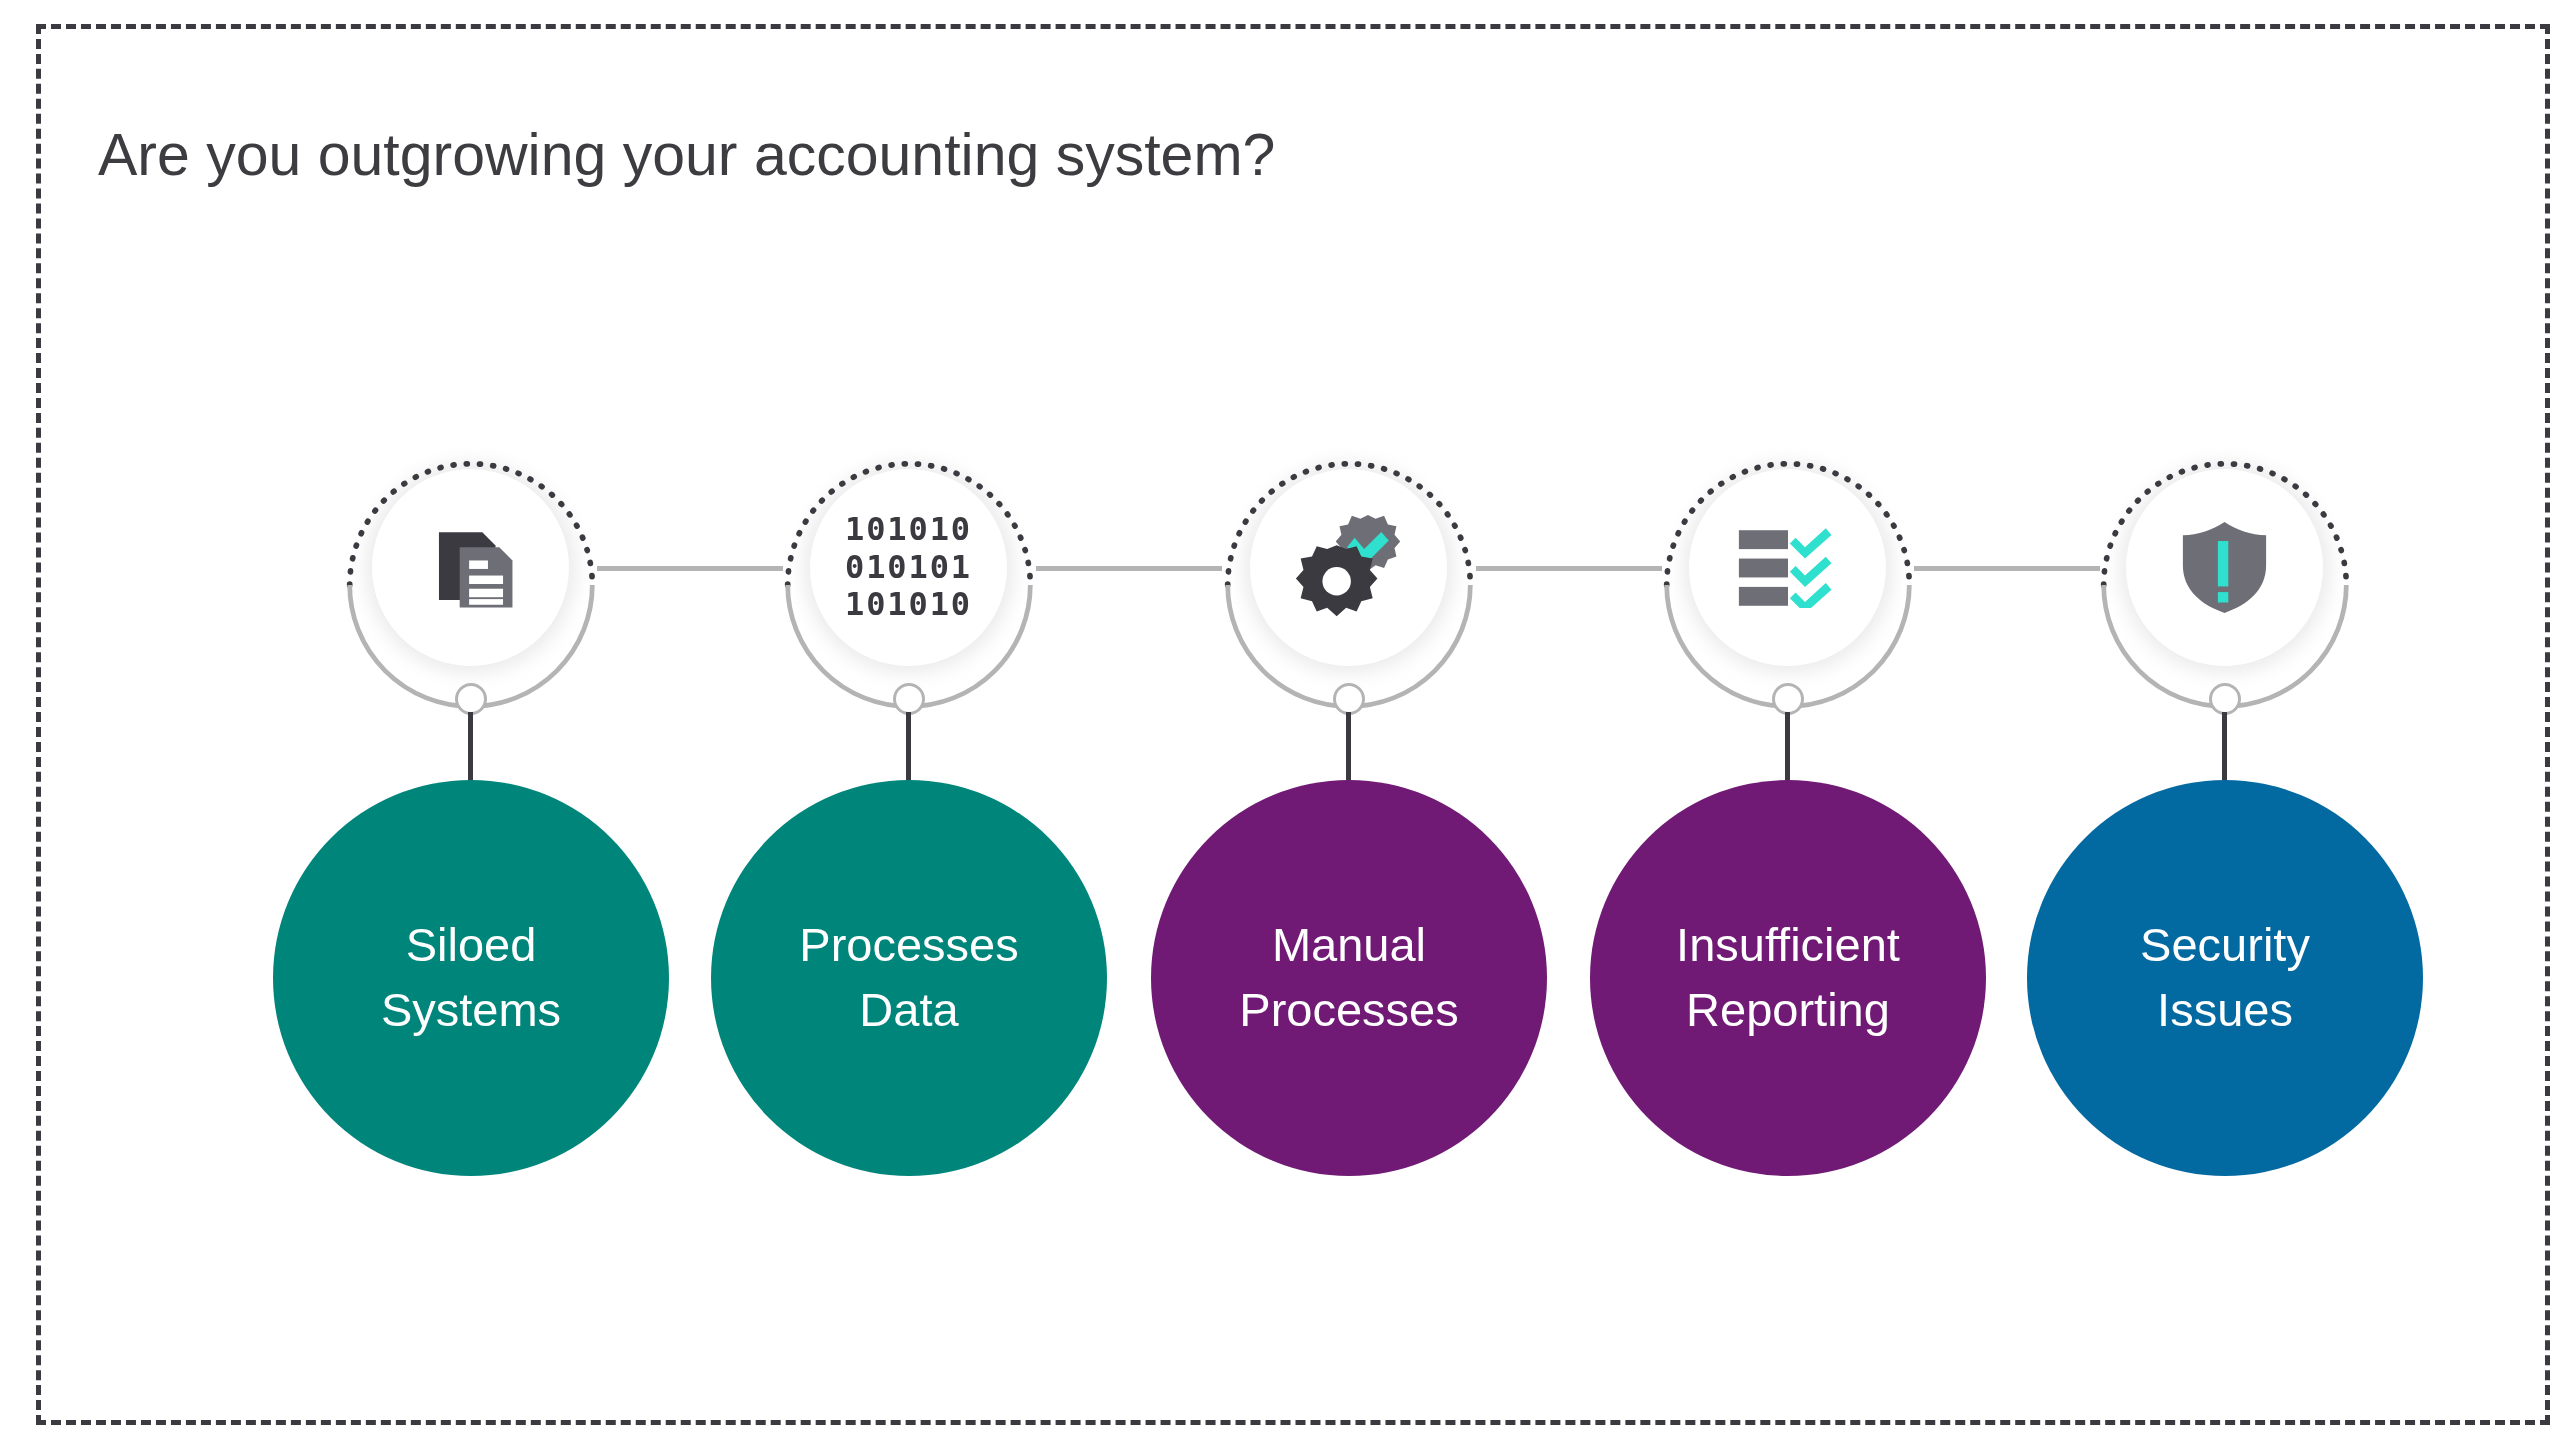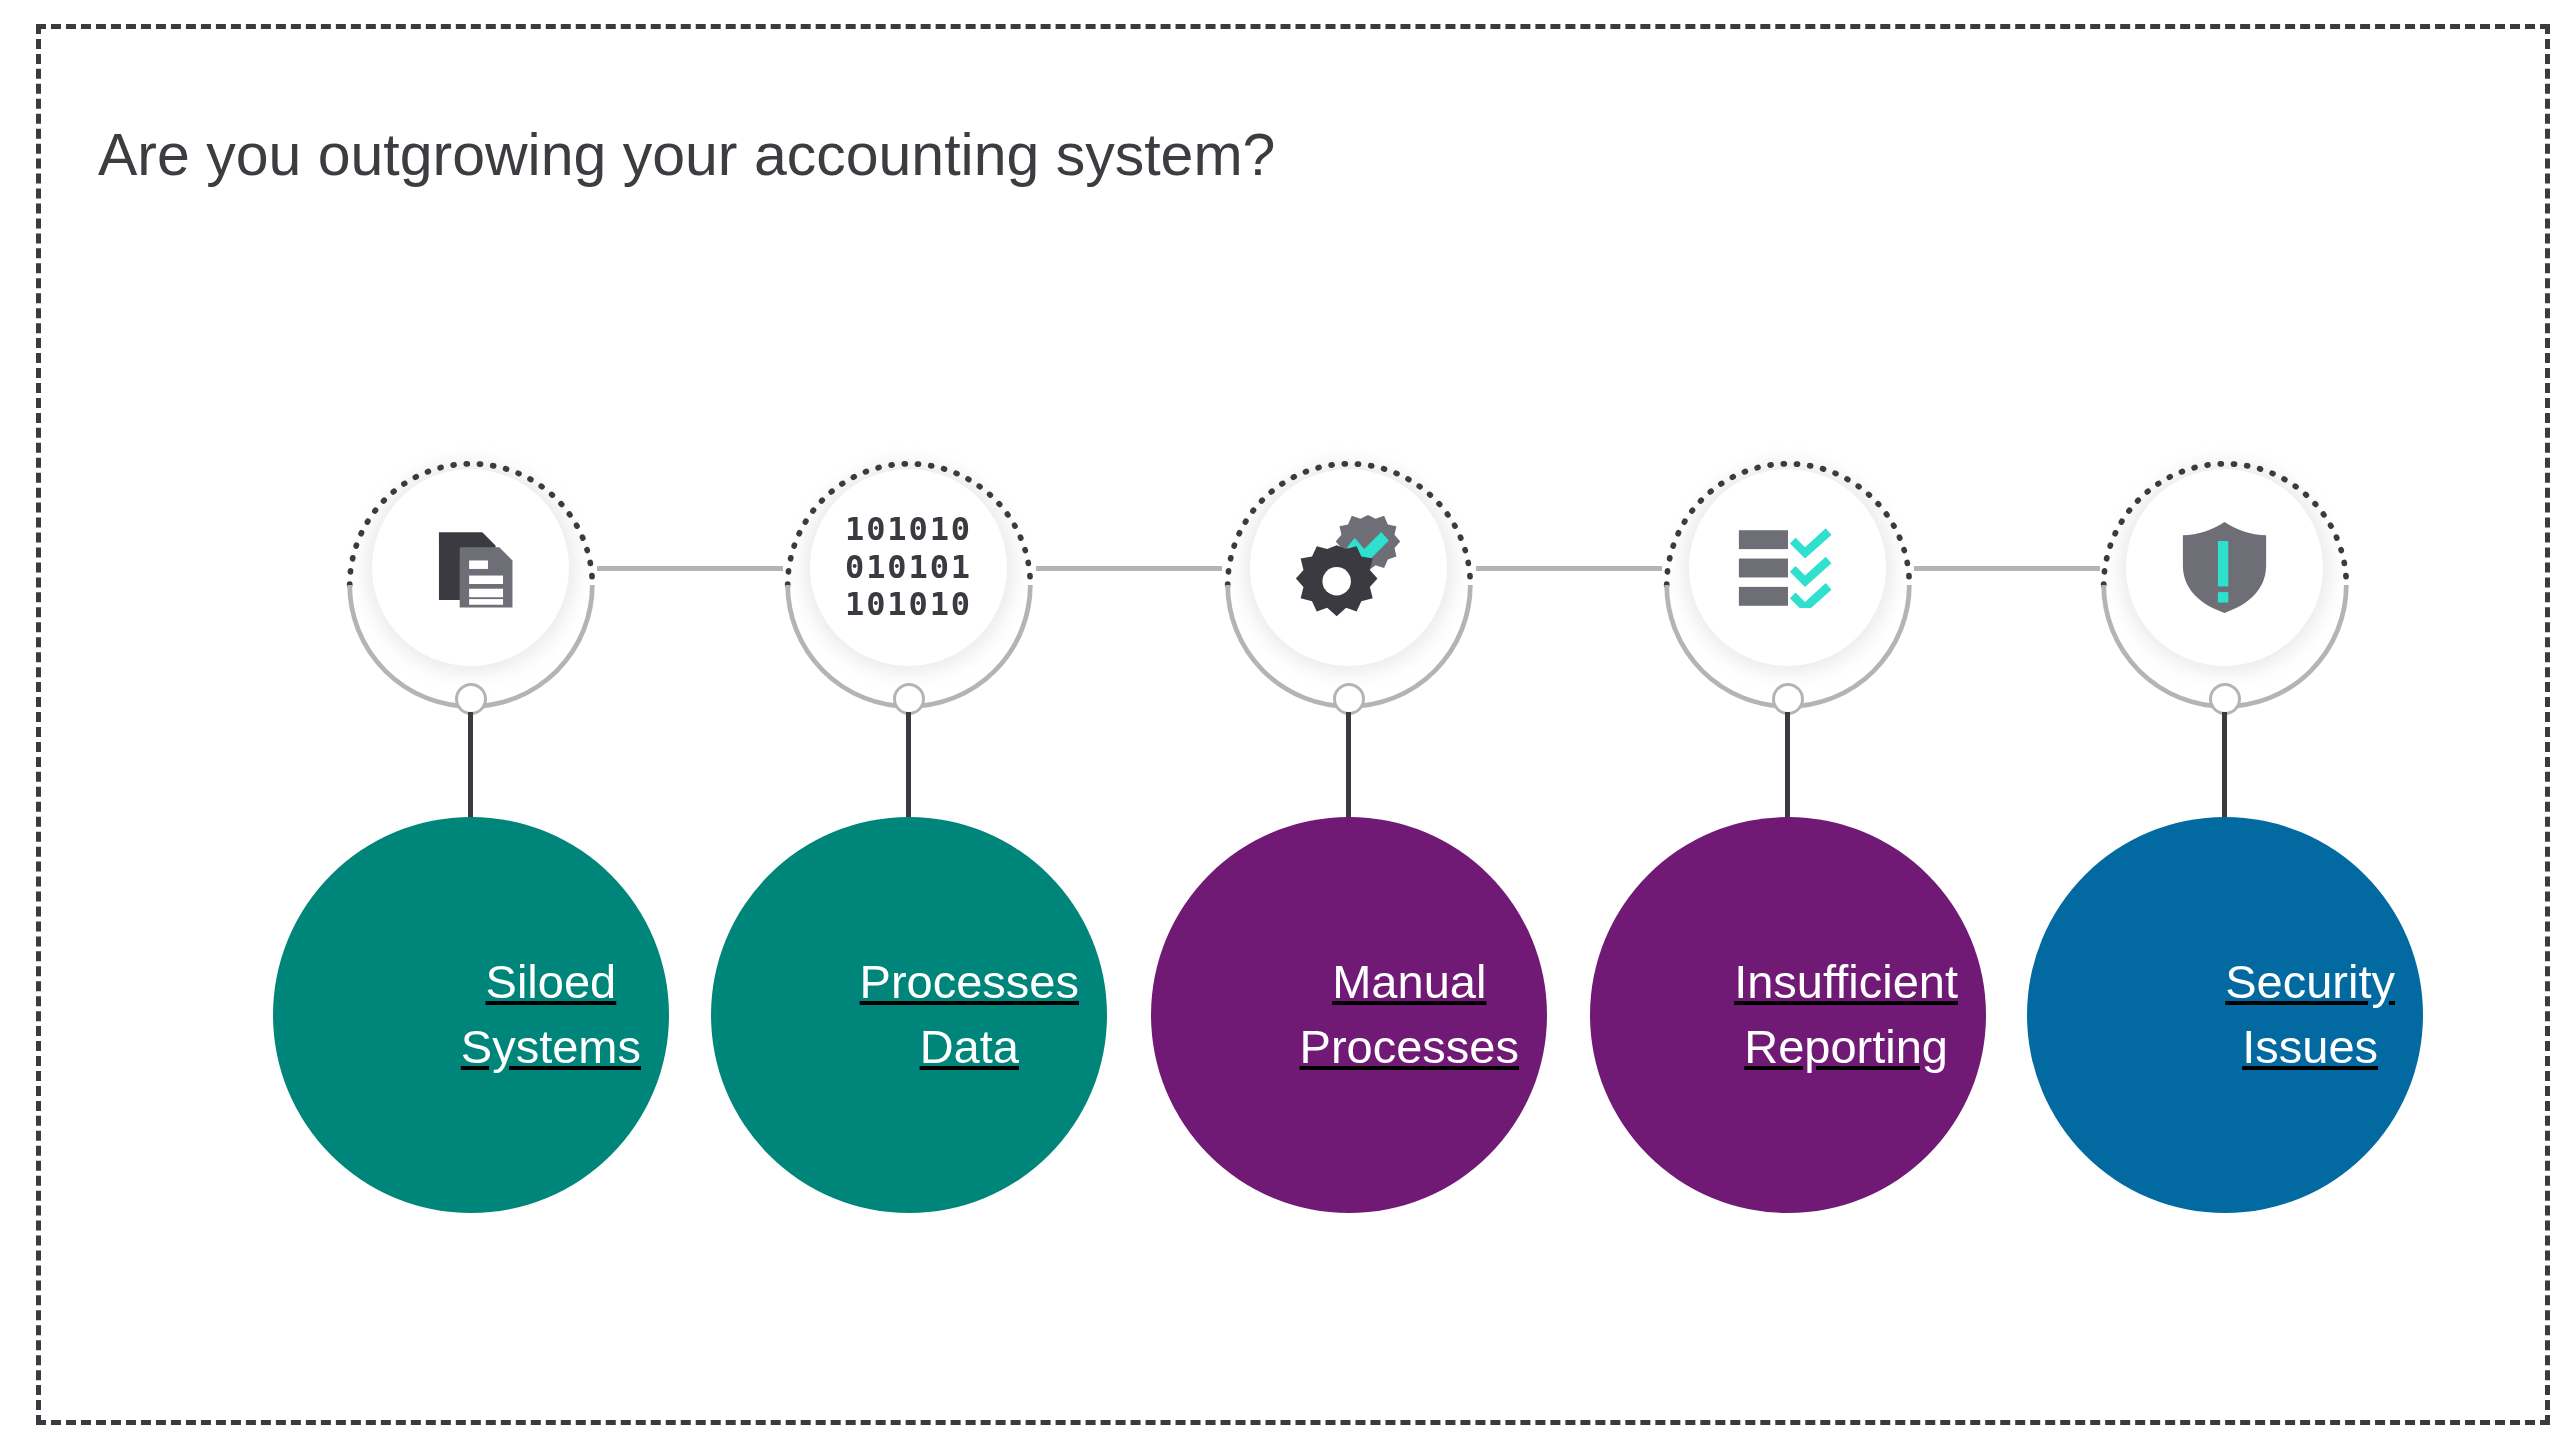--- a/index.html
+++ b/index.html
@@ -119,26 +119,25 @@
     top: 712px;
     height: 112px;
   }
 
   
   .bubble {
     position: absolute;
     width: 396px;
     height: 396px;
     border-radius: 50%;
-    top: 817px;
+    top: 780px;
     display: flex;
     align-items: center;
-    justify-content: flex-end;
+    justify-content: center;
     text-align: center;
-    text-decoration: underline;
   }
   .bubble-label {
     color: #ffffff;
     font-size: 47px;
     line-height: 1.38;
     font-weight: 400;
     padding: 0 28px;
     white-space: pre-line;
   }
 

